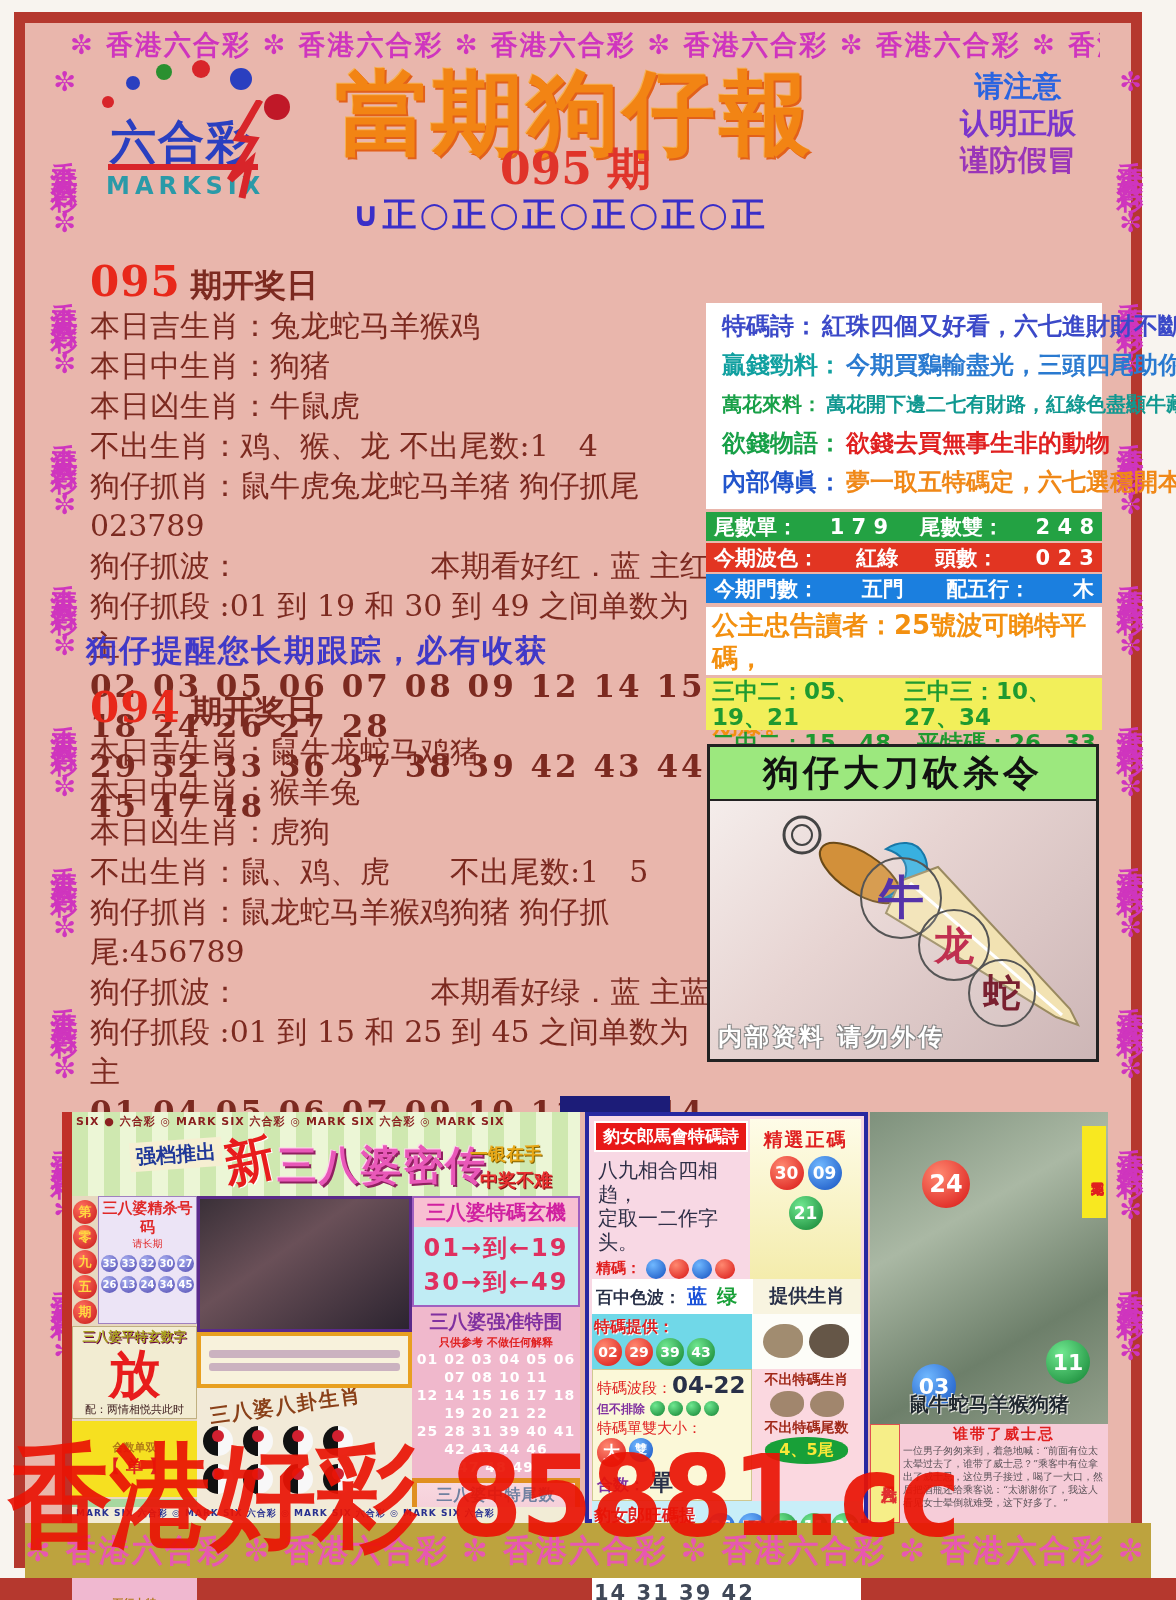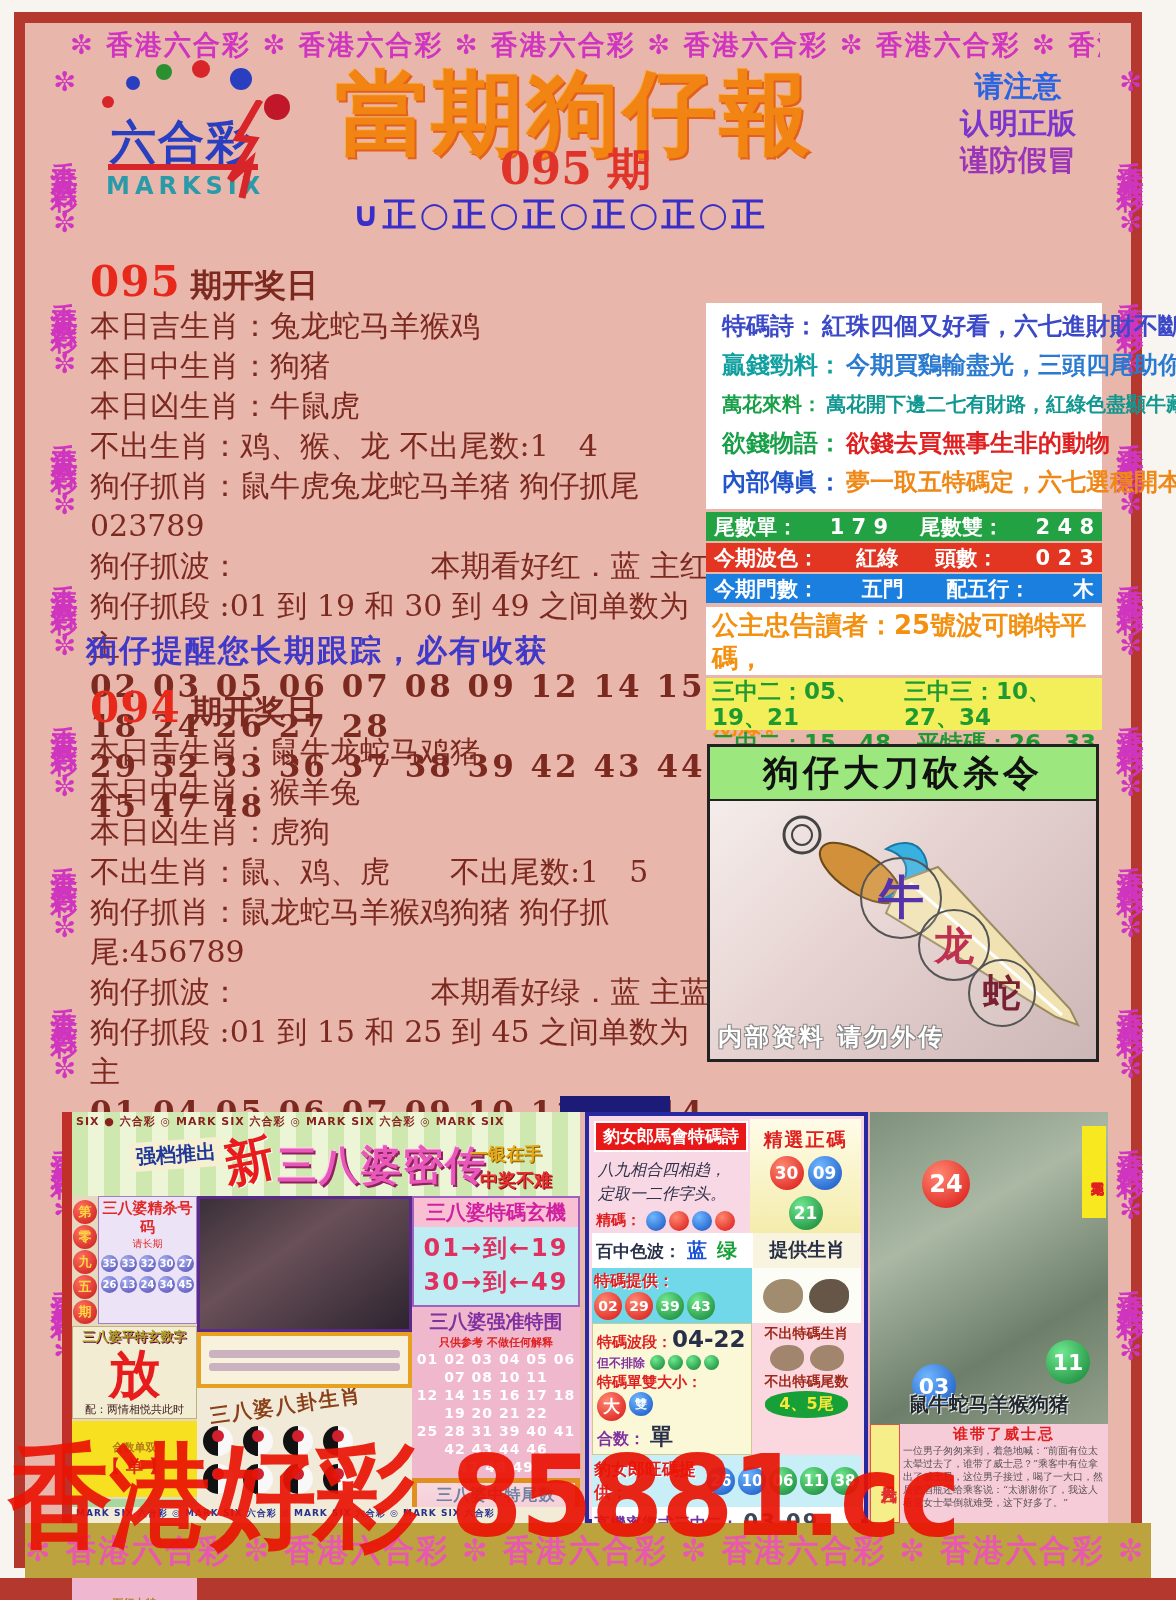--- a/index.html
+++ b/index.html
@@ -132,39 +132,39 @@
   #qzbox .qs{color:#e02020;font-size:11px;font-weight:bold;}
   #qzbox .qrows{color:#fff;font-size:14px;font-weight:bold;line-height:18px;letter-spacing:1px;}
   #ztbox{flex:1;border:5px solid #e09020;background:linear-gradient(180deg,#f8d8e0,#f0c0cc);text-align:center;padding:2px 0;}
   #ztbox .zt{color:#7080a0;font-size:16px;font-weight:bold;letter-spacing:1px;}
   #ztbox .zl{color:#405068;font-size:17px;font-weight:bold;line-height:24px;}
   
   #bm{left:585px;top:1112px;width:283px;height:411px;border:4px solid #2828a0;background:#f8d8e4;padding:3px;}
   #bm-a{width:158px;} #bm-b{width:111px;background:linear-gradient(180deg,#fefce8,#f4ecac);text-align:center;}
   #bm-banner{background:#e81818;border:2px solid #fff;color:#fff;font-size:17px;font-weight:bold;
              text-align:center;padding:2px 0;margin:2px;}
-  #bm-poem{font-family:"DejaVu Serif",serif;font-style:italic;color:#303048;font-size:16px;line-height:24px;padding:4px 6px;}
+  #bm-poem{font-family:"DejaVu Serif",serif;color:#303048;font-size:20px;line-height:24px;padding:4px 6px;}
   .inline-balls{display:inline-flex;gap:3px;vertical-align:middle;}
   #bm-jm{padding:0 4px;} #bm-jm .lab{color:#e02020;font-weight:bold;font-size:15px;}
   #bm-jm .ball{width:20px;height:20px;font-size:11px;}
   #bm-jx-t{color:#e02020;font-size:19px;font-weight:bold;padding-top:8px;letter-spacing:2px;}
   #bm-jx .ball{width:34px;height:34px;font-size:17px;margin:3px 2px;}
   .bm-row{display:flex;}
   #bm-sb{width:158px;background:#fff;font-size:17px;font-weight:bold;color:#283048;padding:4px;}
   #bm-sb .bb{color:#1850d8;font-size:20px;margin-left:6px;} #bm-sb .gg{color:#18a038;font-size:20px;margin-left:10px;}
   #bm-sx{width:111px;background:#f8f4e0;font-size:19px;font-weight:bold;color:#283048;text-align:center;padding-top:4px;}
   #bm-tt{width:158px;background:#70d8e8;padding:3px 2px;}
   #bm-tt .lab{color:#e02020;font-weight:bold;font-size:16px;text-shadow:1px 1px 0 #fff;}
   #bm-tt .ball{width:28px;height:28px;font-size:14px;}
   #bm-animals{width:111px;background:#fdfdf8;display:flex;align-items:center;justify-content:center;gap:6px;}
   .animal{width:40px;height:34px;background:#4a3828;border-radius:55% 45% 50% 50%;opacity:.85;}
   .animal.light{background:#907858;}
   #bm-d{display:flex;}
   #bm-d1{width:160px;background:#fbf8d8;border:1px solid #d0c890;padding:2px 4px;box-sizing:border-box;}
-  .bd-lab{color:#e02020;font-weight:bold;font-size:15px;}
+  .bd-lab{color:#e02020;font-weight:normal;font-size:15px;}
   .bd-val{color:#283048;font-weight:bold;font-size:23px;}
   .bd-sub{color:#8030a0;font-weight:bold;font-size:12px;}
   #bm-d1 .tiny .ball{width:15px;height:15px;font-size:9px;}
   #bm-d1 .dsballs .ball{width:29px;height:29px;font-size:17px;}
   #bm-d1 .dsballs .ball.blue{width:24px;height:24px;font-size:12px;}
   #bm-d2{flex:1;background:#fbd8e0;text-align:center;padding:2px;}
   #bm-d2 .bc{color:#a02818;font-weight:bold;font-size:14px;}
   #bm-d2 .oval{display:inline-block;background:#18a038;color:#f8e838;font-weight:bold;font-size:16px;
                border-radius:50%/45%;padding:3px 14px;}
   #bm-wm{background:#c8eef8;padding:3px 2px;display:flex;align-items:center;}

